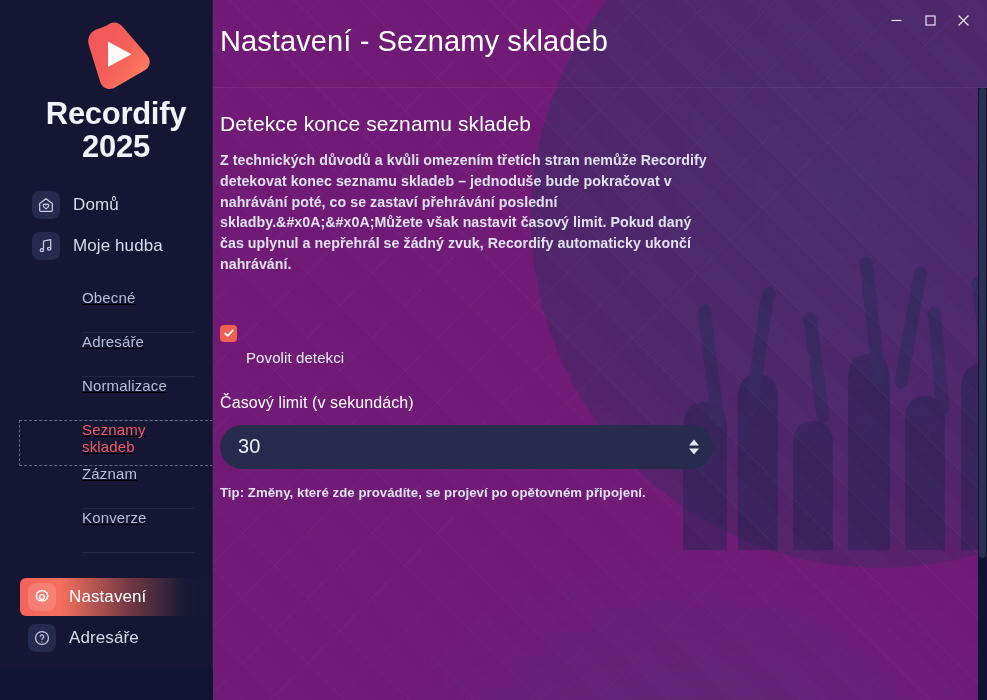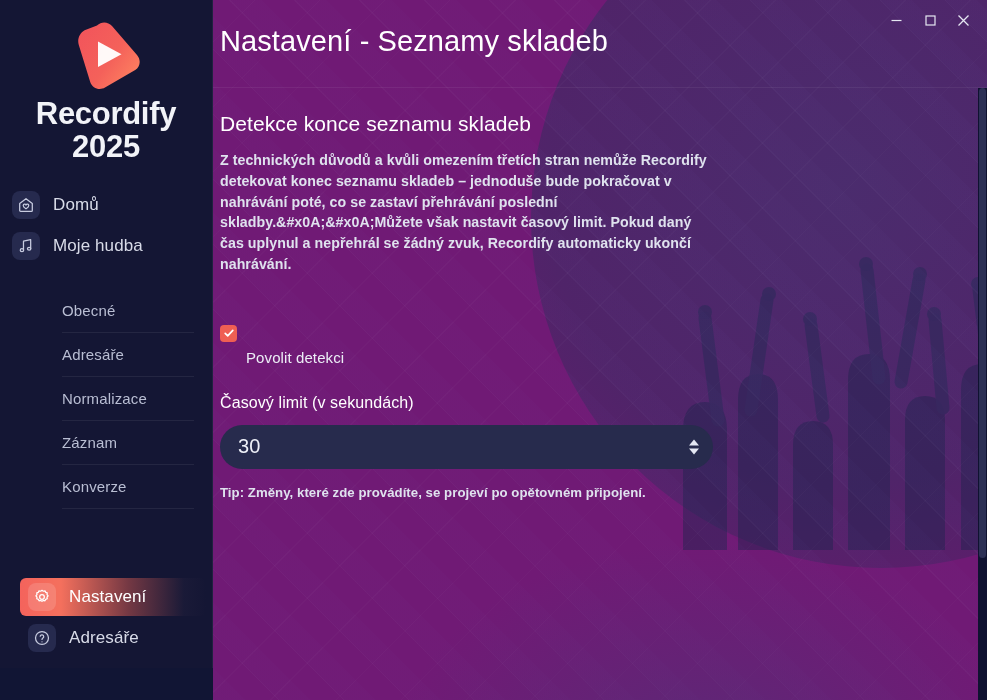--- a/index.html
+++ b/index.html
@@ -22,20 +22,21 @@
   
   #sidebar {
     position: relative;
     width: 213px;
     height: 668px;
     flex: 0 0 213px;
     background: #141634;
     border-right: 1px solid rgba(255,255,255,0.055);
     z-index: 5;
     overflow: hidden;
+    padding-left: 20px;
   }
 
   .brand {
     padding-top: 18px;
     display: flex;
     flex-direction: column;
     align-items: center;
   }
   .logo-wrap {
     width: 78px; height: 72px;
@@ -94,23 +95,23 @@
   
   .submenu {
     margin-top: 24px;
     padding-left: 62px;
     padding-right: 18px;
   }
   .sub-item {
     position: relative;
     height: 44px;
     display: flex;
-    align-items: center;
     border-bottom: 1px solid rgba(255,255,255,0.07);
     cursor: pointer;
+    text-decoration: underline;
   }
   .sub-item:last-child { border-bottom: 1px solid rgba(255,255,255,0.07); }
   .sub-item .slbl {
     font-size: 15px;
     color: #b9bed3;
     letter-spacing: 0.15px;
   }
   .sub-item.sel {
     outline: 1px dashed rgba(200,205,225,0.45);
     outline-offset: 0px;
@@ -362,20 +363,24 @@
 
     <div class="submenu">
       <div class="sub-item">
         <span class="slbl">Obecné</span>
       </div>
       <div class="sub-item">
         <span class="slbl">Adresáře</span>
       </div>
       <div class="sub-item">
         <span class="slbl">Normalizace</span>
+      </div>
+      <div class="sub-item sel">
+
+        <span class="slbl">Seznamy skladeb</span>
       </div>
       <div class="sub-item">
         <span class="slbl">Záznam</span>
       </div>
       <div class="sub-item">
         <span class="slbl">Konverze</span>
       </div>
     </div>
 
     <div class="nav-bottom">

